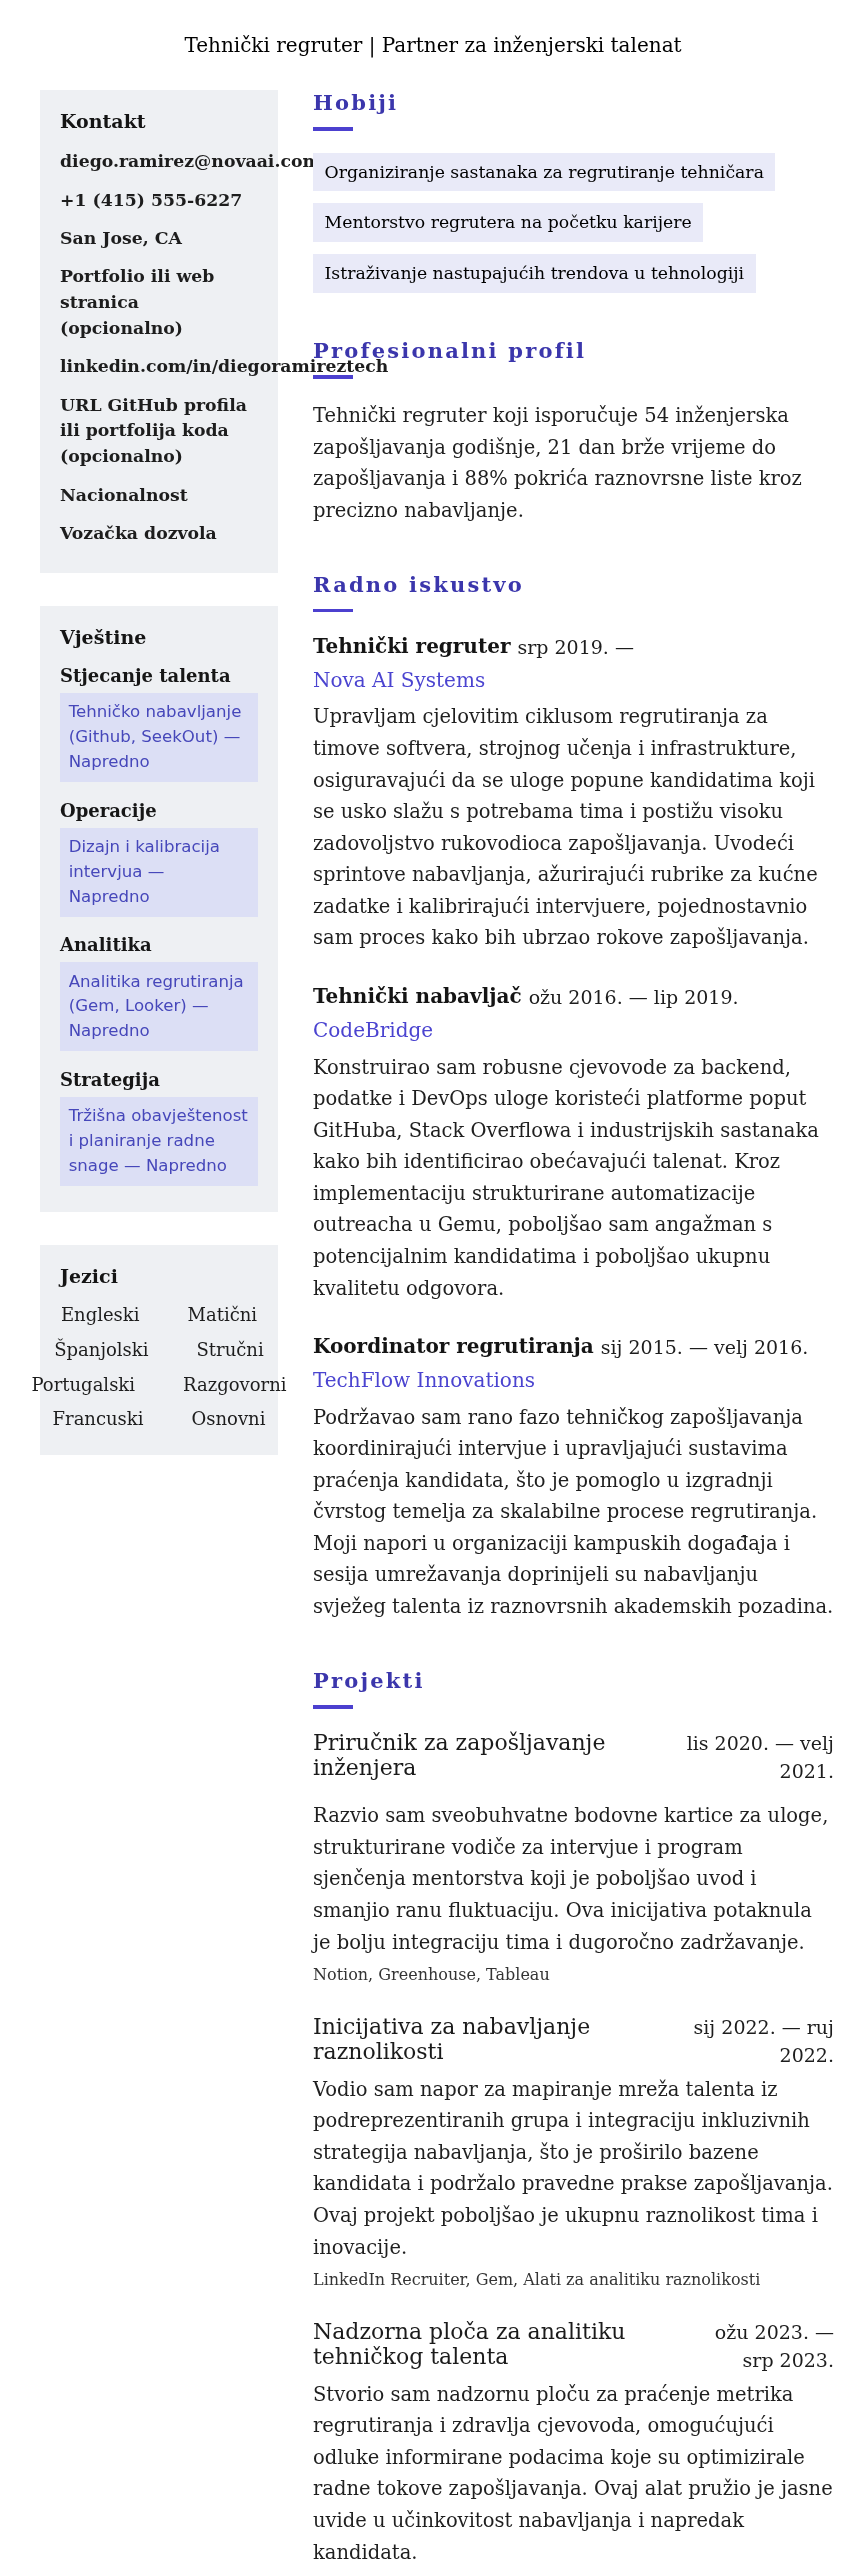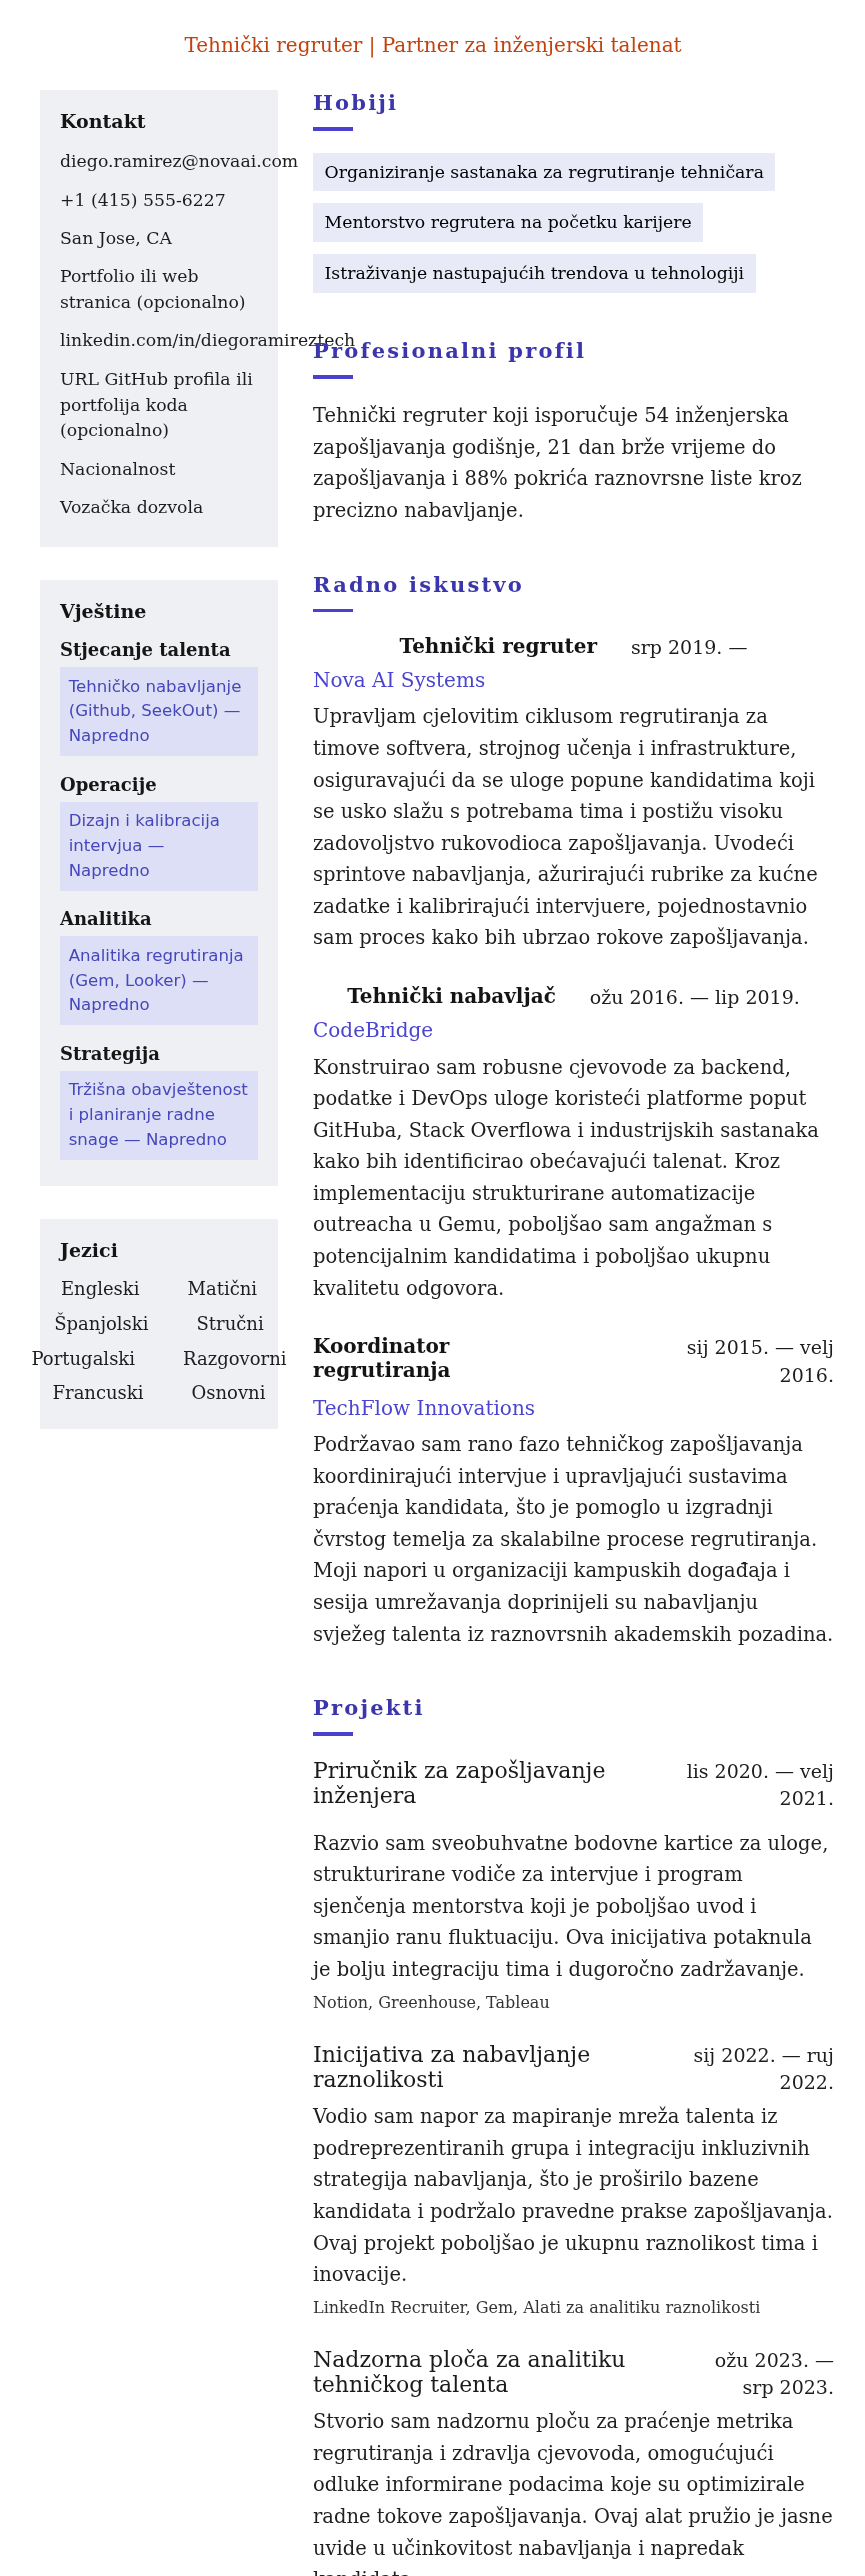--- a/index.html
+++ b/index.html
@@ -3,29 +3,29 @@
 <meta charset="utf-8">
 <style>
   * { margin:0; padding:0; box-sizing:border-box; }
   html { background:#fff; }
   body {
     width:866px; height:2576px; overflow:hidden; margin:0 auto;
     font-family:"DejaVu Serif", serif; color:#1d1d1d; background:#ffffff;
   }
   .header { text-align:center; padding-top:26px; }
   .name { font-size:39px; font-weight:bold; color:#101010; letter-spacing:0.7px; }
-  .subtitle { font-size:20px; margin-top:7.2px; color:#c2410c; }
+  .subtitle { font-size:20px; margin-top:7.2px; color:#000000; }
 
   .columns { display:flex; align-items:flex-start; padding:33px 32px 0 40px; gap:35px; }
   .sidebar { flex:0 0 238px; width:238px; }
   .main { flex:1 1 auto; min-width:0; }
 
   .side-box { background:#eef0f3; padding:20px 20px 26px 20px; margin-bottom:33px; }
   .side-title { font-size:19px; font-weight:bold; color:#141414; margin-bottom:17.3px; }
-  .contact-item { font-size:17.3px; line-height:1.5; margin-bottom:12.3px; color:#1d1d1d; }
+  .contact-item { font-size:17.3px; line-height:1.5; margin-bottom:12.3px; color:#1d1d1d;font-weight:bold; }
   .contact-item:last-child { margin-bottom:0; }
   .contact-item.nowrap { white-space:nowrap; }
 
   .skill-cat { font-size:18px; font-weight:bold; color:#161616; margin:17.3px 0 7.2px 0; }
   .skill-cat:first-of-type { margin-top:0; }
   .skill-tag {
     background:#dcdff5; color:#4647ba;
     font-family:"DejaVu Sans", sans-serif; font-size:16.6px; line-height:1.5;
     padding:7.2px 8.7px;
   }
@@ -38,21 +38,21 @@
   .sec-rule { width:40px; height:3.6px; background:#4c40cf; margin:12.3px 0 21.6px 0; }
 
   .hobby-tag {
     display:table; background:#e9eaf8; color:#000000;
     font-size:17.3px; line-height:1.3; padding:8px 11.5px; margin-bottom:12.3px;
   }
   .hobby-tag:last-child { margin-bottom:0; }
 
   .entry { margin-bottom:30px; }
   .entry:last-child { margin-bottom:0; }
-  .entry-head { display:flex; justify-content:center; gap:34px; }
+  .entry-head { display:flex; justify-content:flex-start; gap:7px; }
   .role { font-size:20px; font-weight:bold; color:#141414; }
   .proj-name, .cert-name { font-size:22px; font-weight:normal; color:#1b1b1b; }
   .date { font-size:19px; color:#1d1d1d; text-align:right; line-height:1.45; }
   .company { font-size:20px; color:#4b44d0; margin-top:6.5px; }
   .desc { font-size:19.5px; line-height:1.62; margin-top:9.4px; color:#1f1f1f; }
   .tools { font-size:16px; color:#343434; margin-top:7.2px; }
 </style>
 </head>
 <body>
 

